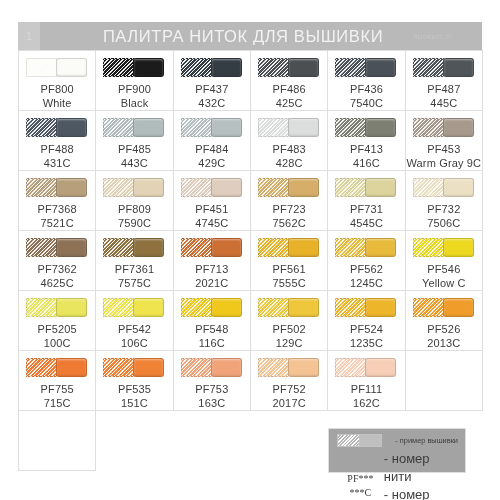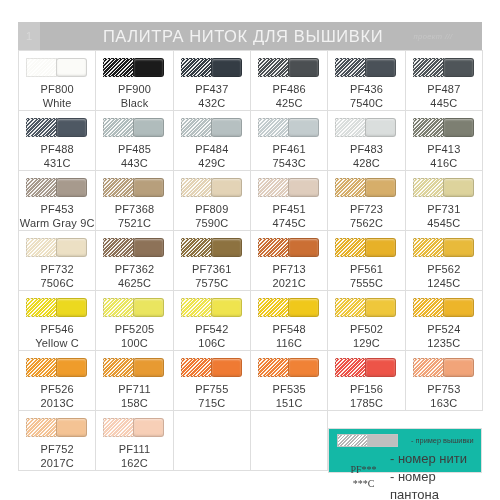--- a/index.html
+++ b/index.html
@@ -71,22 +71,22 @@
   }
 
   .label{
     margin-top:5px;text-align:center;line-height:1.28;
     color:#3d3d3d;font-size:11px;letter-spacing:.15px;
   }
   .label .l2{display:block;}
 
   
   .legend{
-    position:absolute;left:328px;top:428px;width:154px;height:45px;
-    border:1px solid #dedede;background:#14b8a6;box-sizing:border-box;
+    position:absolute;left:328px;top:428px;width:138px;height:45px;
+    border:1px solid #dedede;background:#a3a3a3;box-sizing:border-box;
     padding:5px 7px 4px 8px;
   }
   .legend-row{display:flex;align-items:center;}
   .legend-row.top{margin-bottom:3px;}
   .lg-sample{width:62px;height:13px;display:flex;}
   .lg-sample .h{
     width:50%;height:100%;box-sizing:border-box;
     border:1px solid #c3c3c3;
     background-image:repeating-linear-gradient(-45deg,
       #ffffff 0px,#ffffff 1.1px,#b5b5b5 1.1px,#b5b5b5 2.4px);
@@ -195,30 +195,20 @@
         <div class="swatch" style="--c: #b6c0c1;">
           <div class="hatch"></div>
           <div class="solid"></div>
         </div>
         <div class="label">
           <span class="l2">PF484</span>
           <span class="l2">429C</span>
         </div>
       </div>
       <div class="cell">
-        <div class="swatch" style="--c: #c3ccce;">
-          <div class="hatch"></div>
-          <div class="solid"></div>
-        </div>
-        <div class="label">
-          <span class="l2">PF461</span>
-          <span class="l2">7543C</span>
-        </div>
-      </div>
-      <div class="cell">
         <div class="swatch" style="--c: #dadedd;">
           <div class="hatch"></div>
           <div class="solid"></div>
         </div>
         <div class="label">
           <span class="l2">PF483</span>
           <span class="l2">428C</span>
         </div>
       </div>
       <div class="cell">
@@ -415,57 +405,37 @@
         <div class="swatch" style="--c: #ef9c2b;">
           <div class="hatch"></div>
           <div class="solid"></div>
         </div>
         <div class="label">
           <span class="l2">PF526</span>
           <span class="l2">2013C</span>
         </div>
       </div>
       <div class="cell">
-        <div class="swatch" style="--c: #e79a32;">
-          <div class="hatch"></div>
-          <div class="solid"></div>
-        </div>
-        <div class="label">
-          <span class="l2">PF711</span>
-          <span class="l2">158C</span>
-        </div>
-      </div>
-      <div class="cell">
         <div class="swatch" style="--c: #ef7a33;">
           <div class="hatch"></div>
           <div class="solid"></div>
         </div>
         <div class="label">
           <span class="l2">PF755</span>
           <span class="l2">715C</span>
         </div>
       </div>
       <div class="cell">
         <div class="swatch" style="--c: #f08236;">
           <div class="hatch"></div>
           <div class="solid"></div>
         </div>
         <div class="label">
           <span class="l2">PF535</span>
           <span class="l2">151C</span>
-        </div>
-      </div>
-      <div class="cell">
-        <div class="swatch" style="--c: #ed5448;">
-          <div class="hatch"></div>
-          <div class="solid"></div>
-        </div>
-        <div class="label">
-          <span class="l2">PF156</span>
-          <span class="l2">1785C</span>
         </div>
       </div>
       <div class="cell">
         <div class="swatch" style="--c: #f1a479;">
           <div class="hatch"></div>
           <div class="solid"></div>
         </div>
         <div class="label">
           <span class="l2">PF753</span>
           <span class="l2">163C</span>

